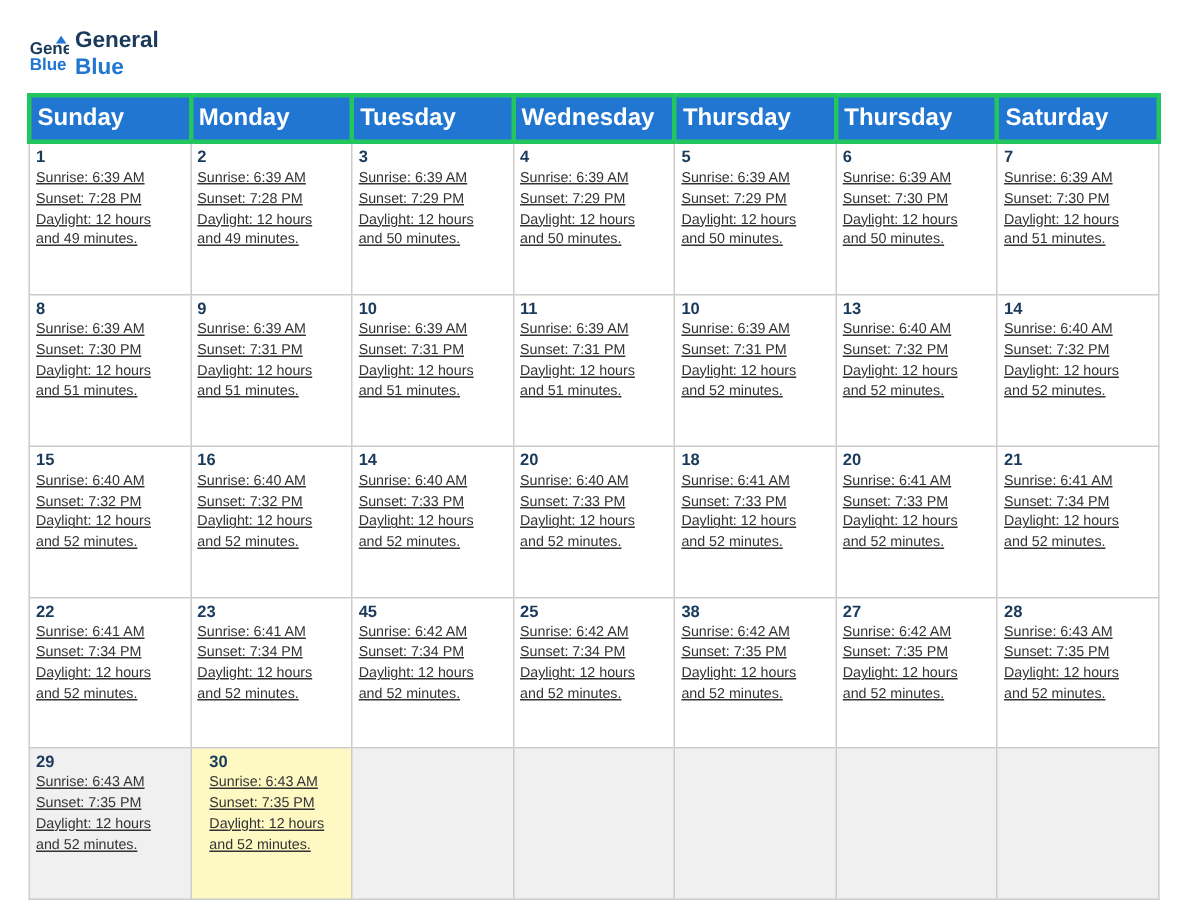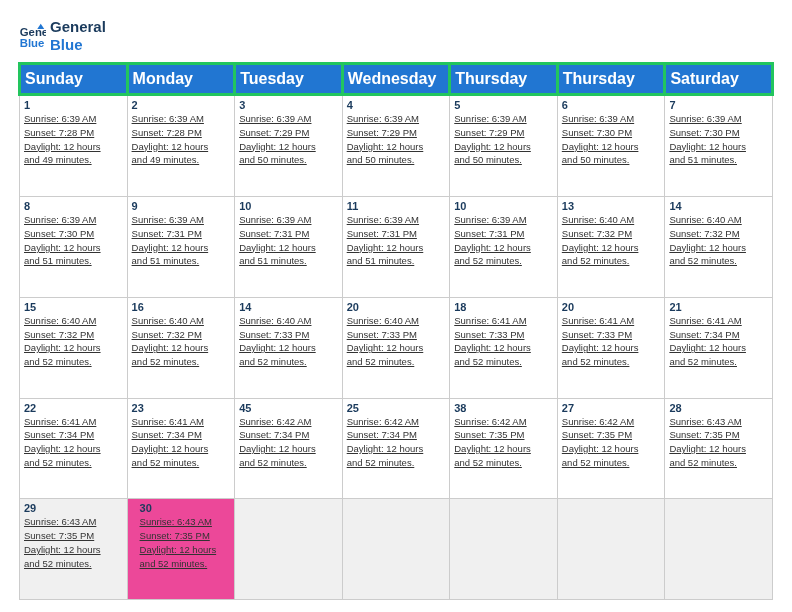--- a/index.html
+++ b/index.html
@@ -245,21 +245,21 @@
           <td>
             <span class="day-num">28</span>
             <div class="day-info">Sunrise: 6:43 AM<br>Sunset: 7:35 PM<br>Daylight: 12 hours<br>and 52 minutes.</div>
           </td>
         </tr>
         <tr>
           <td style="background: rgb(240, 240, 240);">
             <span class="day-num">29</span>
             <div class="day-info">Sunrise: 6:43 AM<br>Sunset: 7:35 PM<br>Daylight: 12 hours<br>and 52 minutes.</div>
           </td>
-          <td style="background: #ec4899; padding-left: 12px;">
+          <td style="background: #fef9c3; padding-left: 12px;">
             <span class="day-num">30</span>
             <div class="day-info">Sunrise: 6:43 AM<br>Sunset: 7:35 PM<br>Daylight: 12 hours<br>and 52 minutes.</div>
           </td>
           <td class="empty"></td>
           <td class="empty"></td>
           <td class="empty"></td>
           <td class="empty"></td>
           <td class="empty"></td>
         </tr>
       </tbody>

